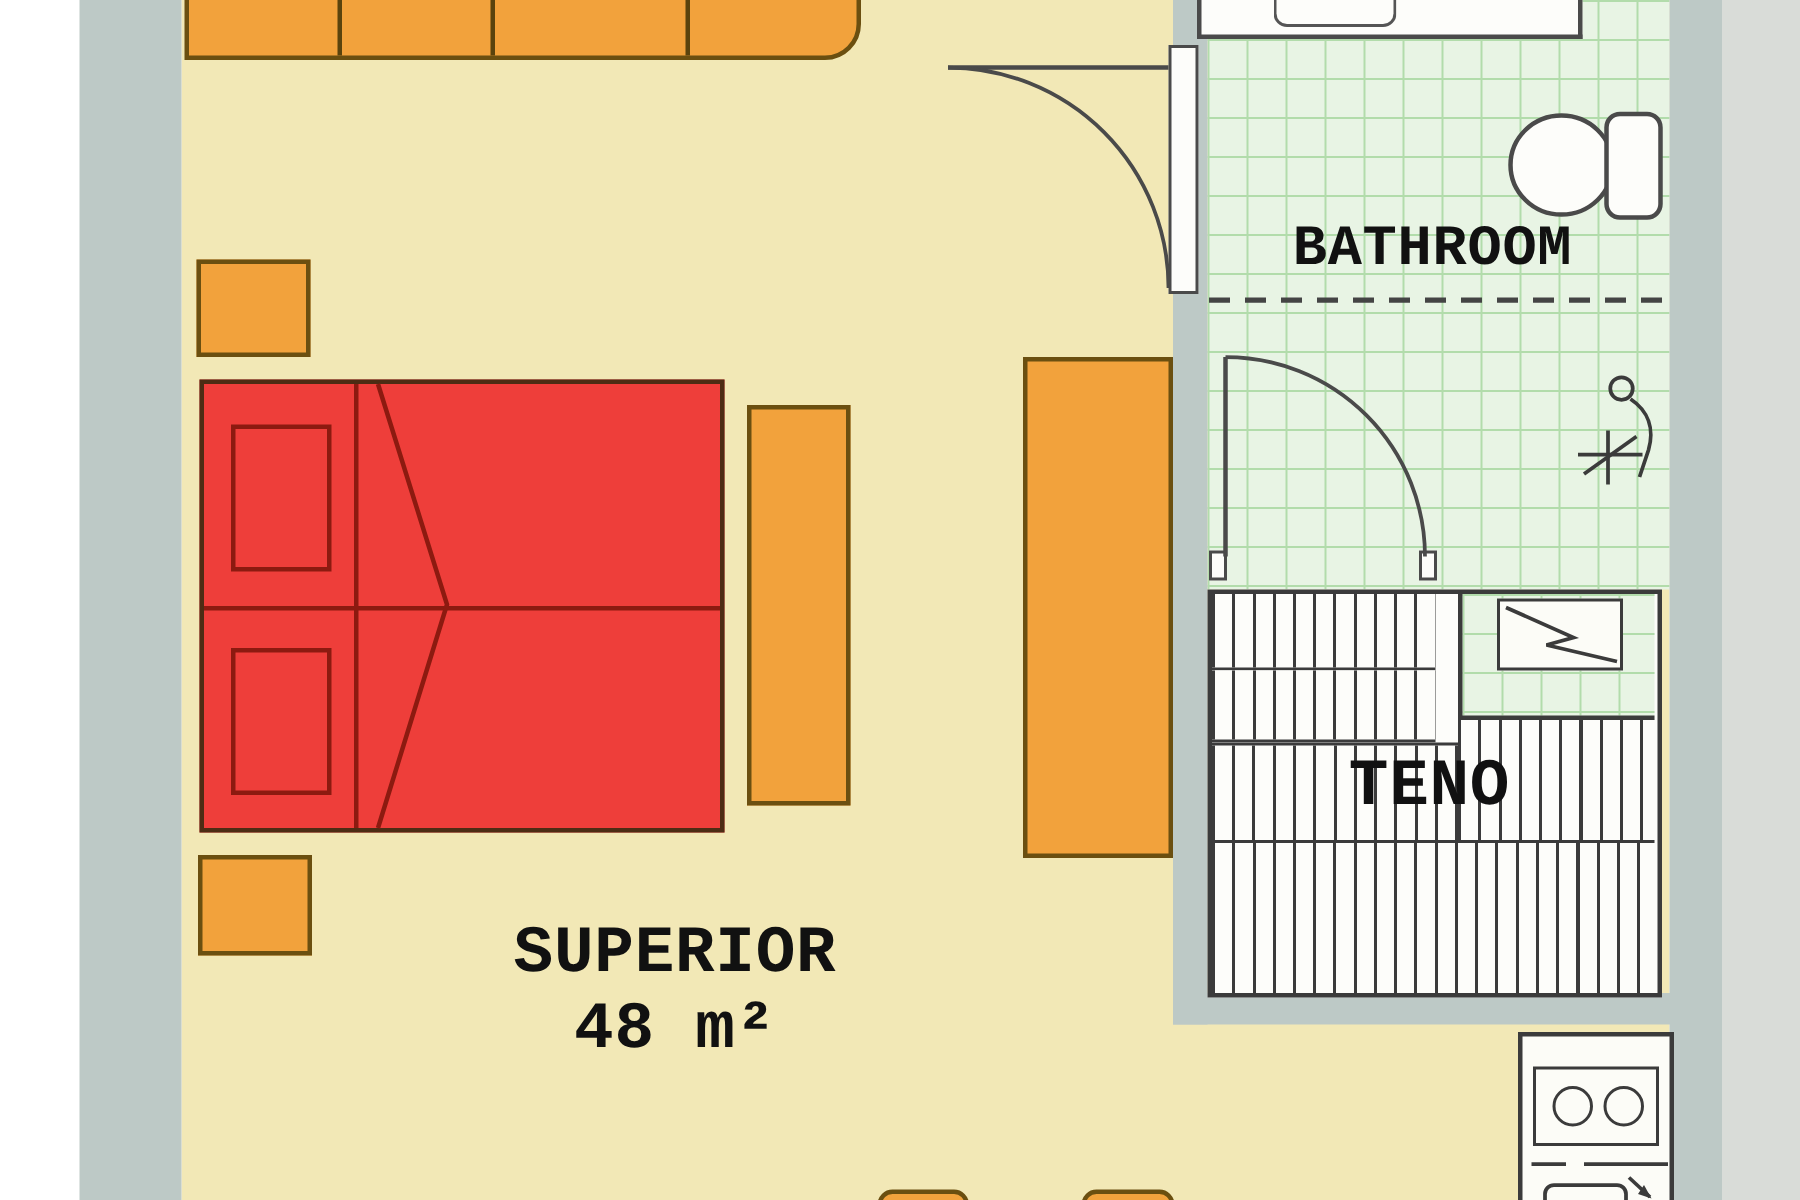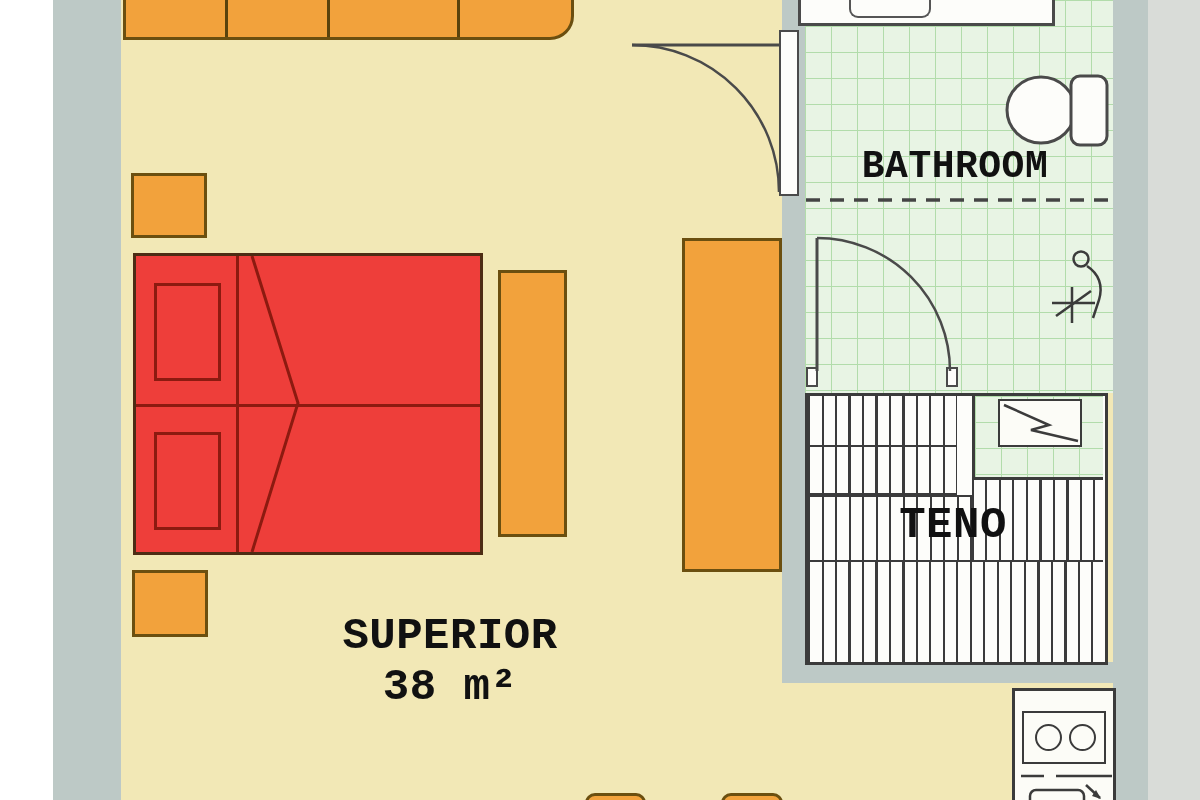--- a/index.html
+++ b/index.html
@@ -136,16 +136,16 @@
       <path d="M1101,799 L1092,796 L1096,790 Z" fill="#3b3b3b" stroke="none"></path>
     </g>
   </svg>
 
   <div class="abs lbl" style="left:805px;top:147px;width:300px;font-size:38px;line-height:40px;">BATHROOM</div>
 
   <div class="abs lbl" style="left:803px;top:502px;width:300px;font-size:44px;line-height:46px;">TENO</div>
 
   <div class="abs lbl" style="left:250px;top:611px;width:400px;font-size:44px;line-height:51px;">
     <div>SUPERIOR</div>
-    <div>38 m²</div>
+    <div>48 m²</div>
   </div>
 
 </div>
 
 </body></html>

